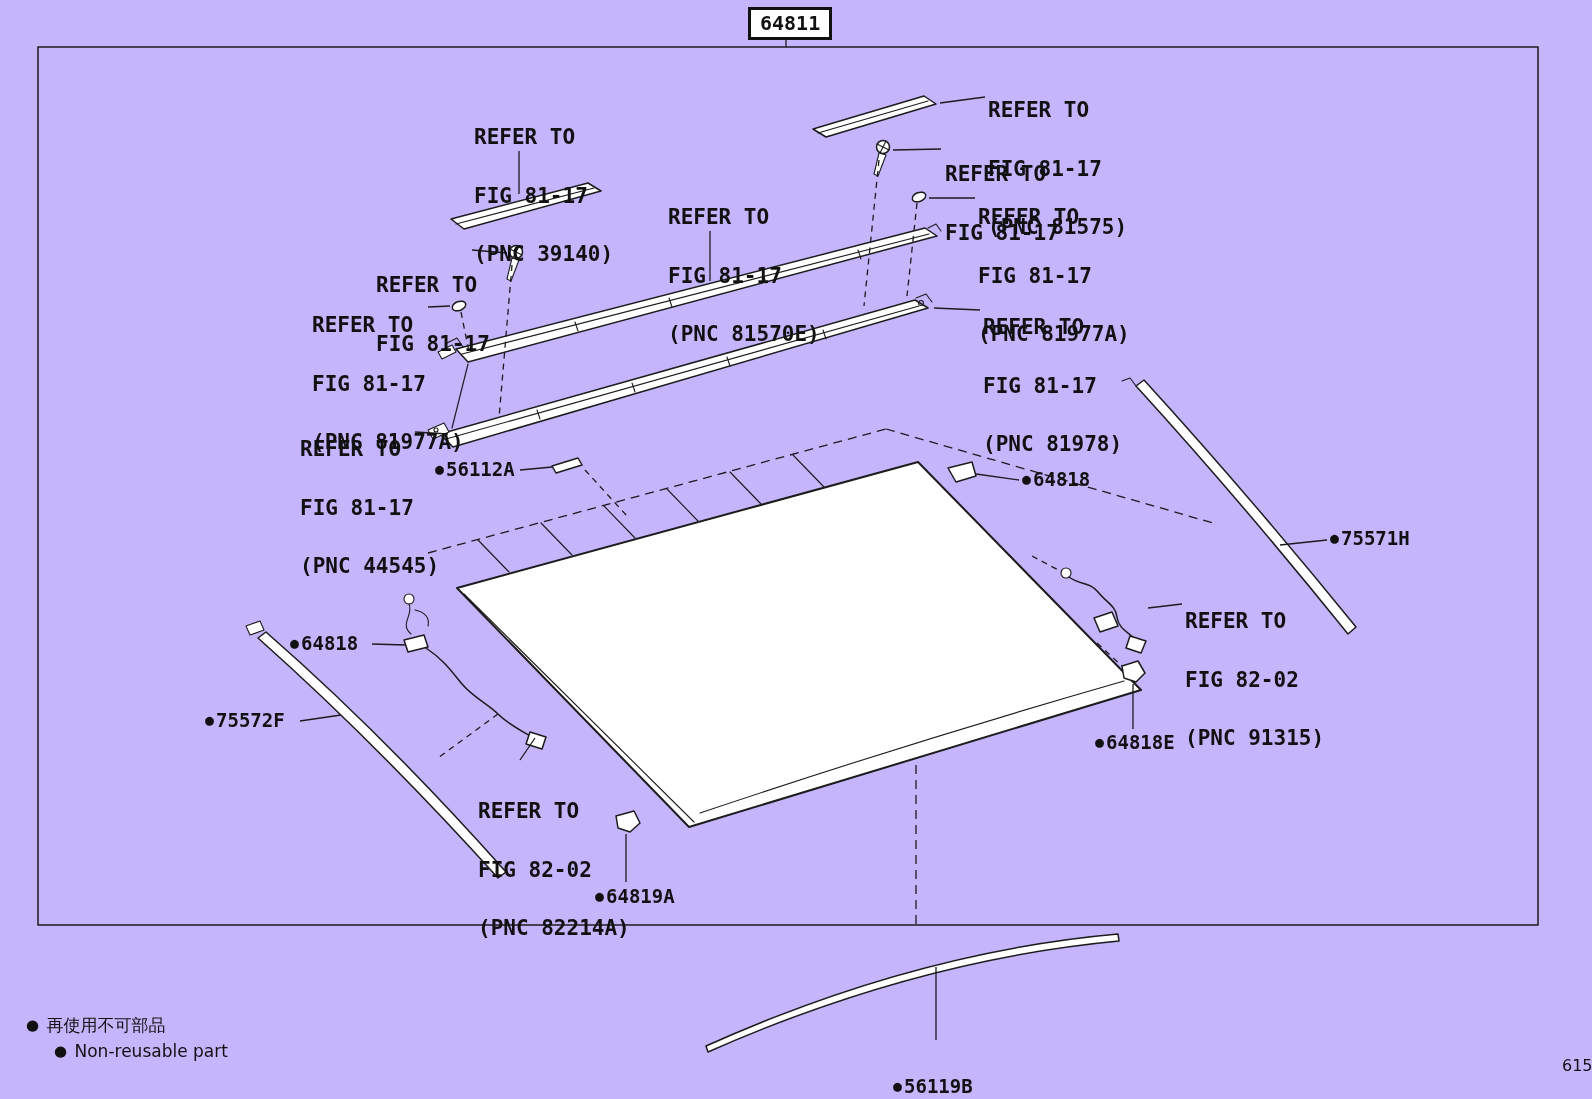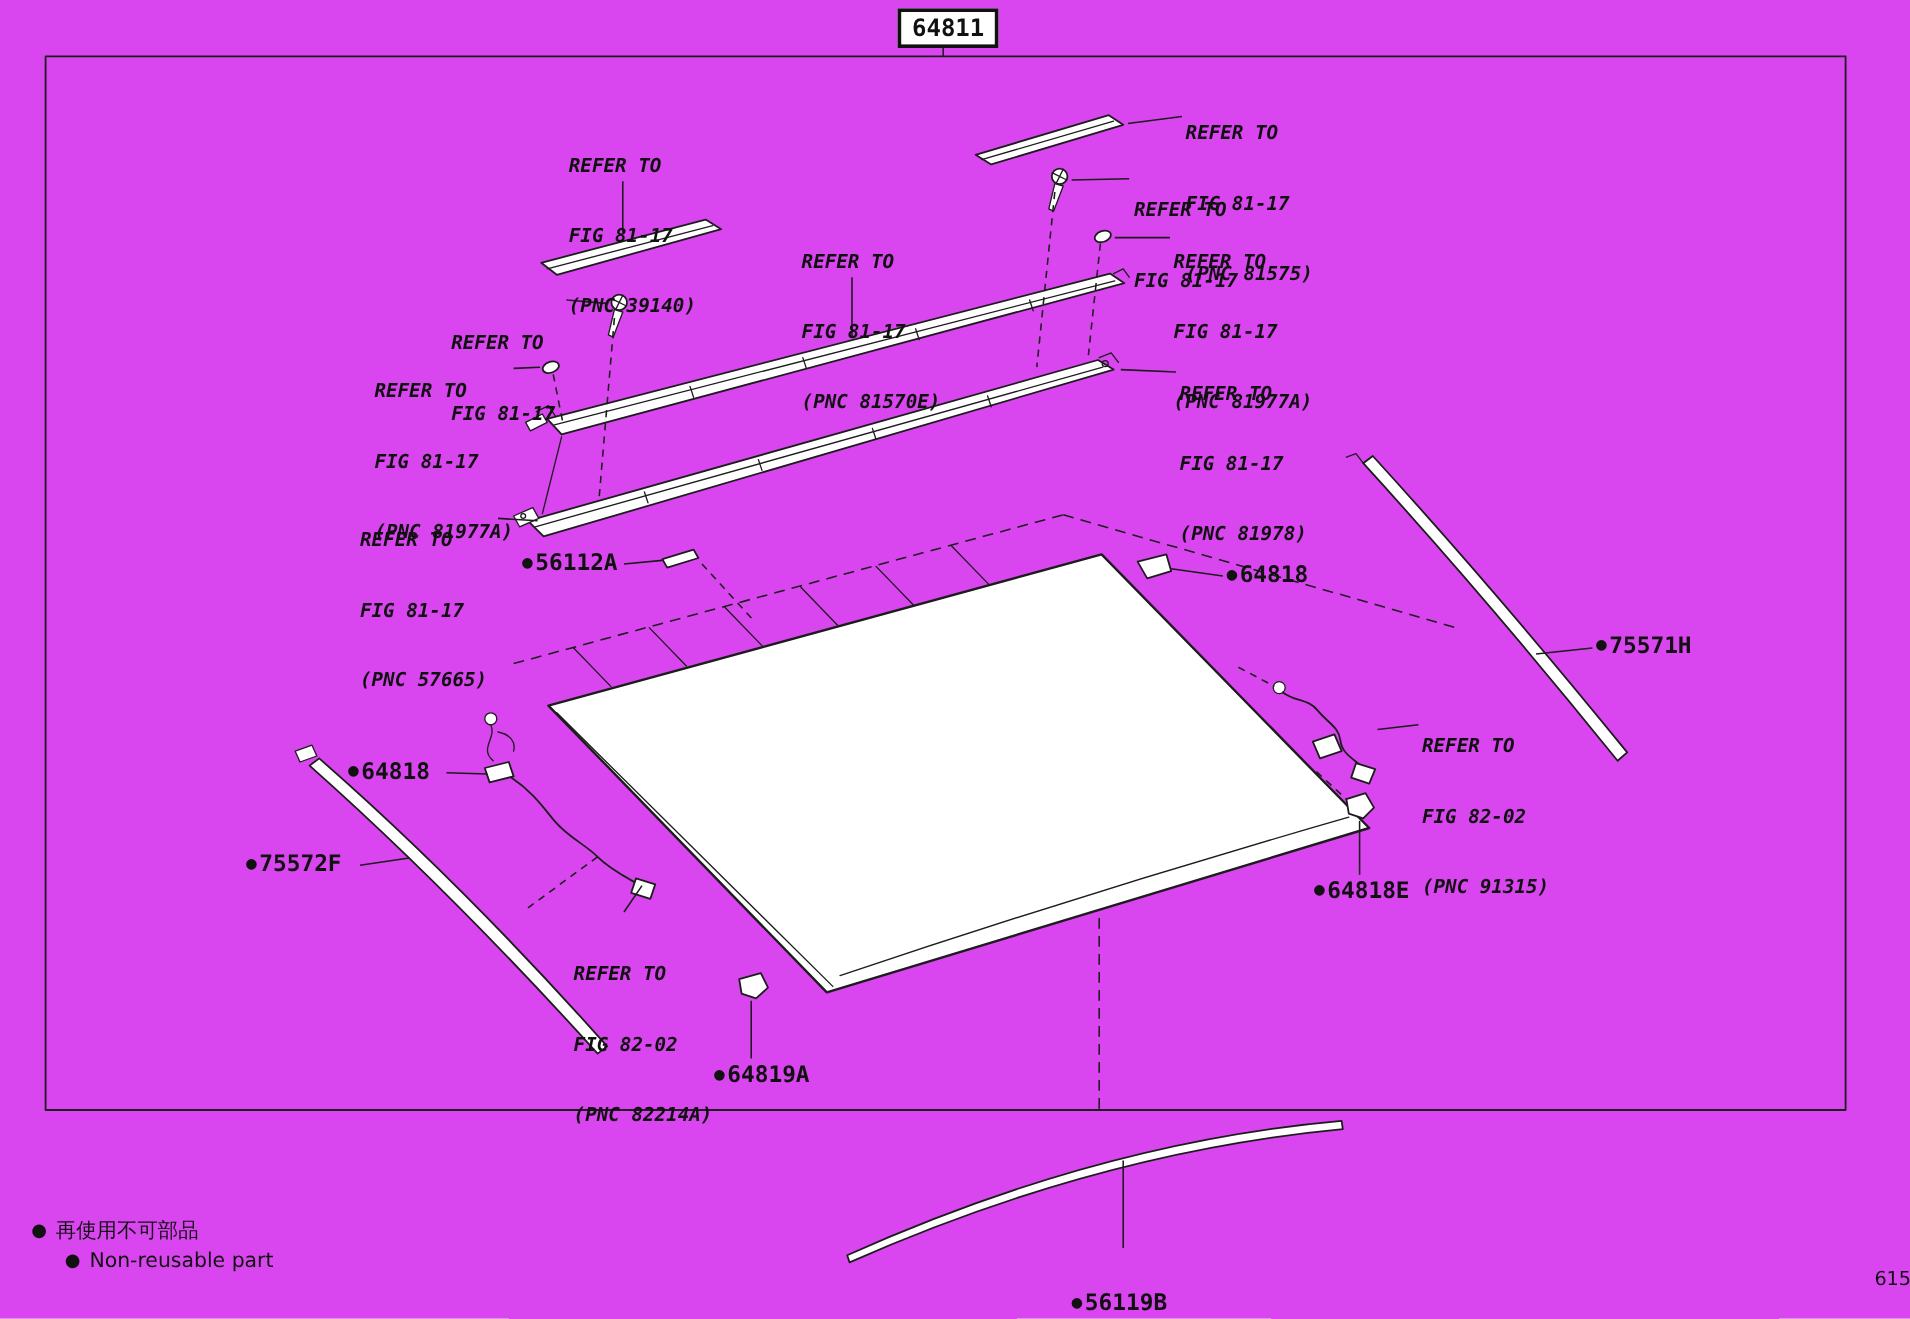--- a/index.html
+++ b/index.html
@@ -1,27 +1,27 @@
 <!DOCTYPE html>
 <html><head>
 <meta charset="utf-8">
 <style>
   *{box-sizing:border-box;}
   html,body{margin:0;padding:0;background:#ffffff;}
-  #stage{position:relative;width:1592px;height:1099px;background:#d946ef;overflow:hidden;
+  #stage{position:relative;width:1592px;height:1099px;background:#c4b5fd;overflow:hidden;
          font-family:"DejaVu Sans Mono","Liberation Mono",monospace;color:#111;}
   #art{position:absolute;left:0;top:0;}
   .ln{stroke:#1c1c1c;stroke-width:1.5;fill:none;stroke-linecap:round;stroke-linejoin:round;}
   .fillw{fill:#ffffff;}
   .thin{stroke-width:1.1;}
   .thick{stroke-width:2;}
   .leader{stroke:#1c1c1c;stroke-width:1.3;fill:none;}
   .dash{stroke-dasharray:9 6;}
   .dashf{stroke-dasharray:6 5;}
-  .ref-label{position:absolute;font-weight:600;font-size:16px;line-height:19.5px;white-space:pre;font-style:italic;}
+  .ref-label{position:absolute;font-weight:600;font-size:21px;line-height:19.5px;white-space:pre;}
   .part-label{position:absolute;font-weight:600;font-size:19px;line-height:21px;white-space:pre;}
   .bullet{font-size:15px;position:relative;top:-2px;margin-right:2px;}
   .title-box{position:absolute;border:3px solid #111;padding:1px 9px 2px;font-weight:700;font-size:20px;background:#fff;}
   .legend-row{position:absolute;font-family:"DejaVu Sans","Liberation Sans",sans-serif;font-size:17px;white-space:pre;}
   .legend-row .bullet{top:-1px;}
   .doc-number{position:absolute;font-family:"DejaVu Sans","Liberation Sans",sans-serif;font-size:16px;}
 </style>
 </head>
 <body>
 
@@ -211,21 +211,21 @@
     <div>(PNC 81977A)</div>
   </div>
   <div class="ref-label" style="left:983px;top:279px">
     <div>REFER TO</div>
     <div>FIG 81-17</div>
     <div>(PNC 81978)</div>
   </div>
   <div class="ref-label" style="left:300px;top:401px">
     <div>REFER TO</div>
     <div>FIG 81-17</div>
-    <div>(PNC 57665)</div>
+    <div>(PNC 44545)</div>
   </div>
   <div class="ref-label" style="left:1185px;top:573px">
     <div>REFER TO</div>
     <div>FIG 82-02</div>
     <div>(PNC 91315)</div>
   </div>
   <div class="ref-label" style="left:478px;top:763px">
     <div>REFER TO</div>
     <div>FIG 82-02</div>
     <div>(PNC 82214A)</div>

